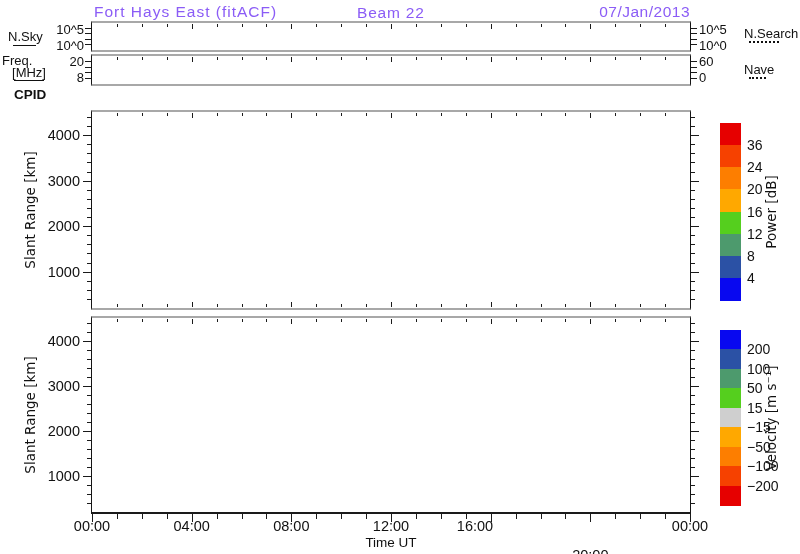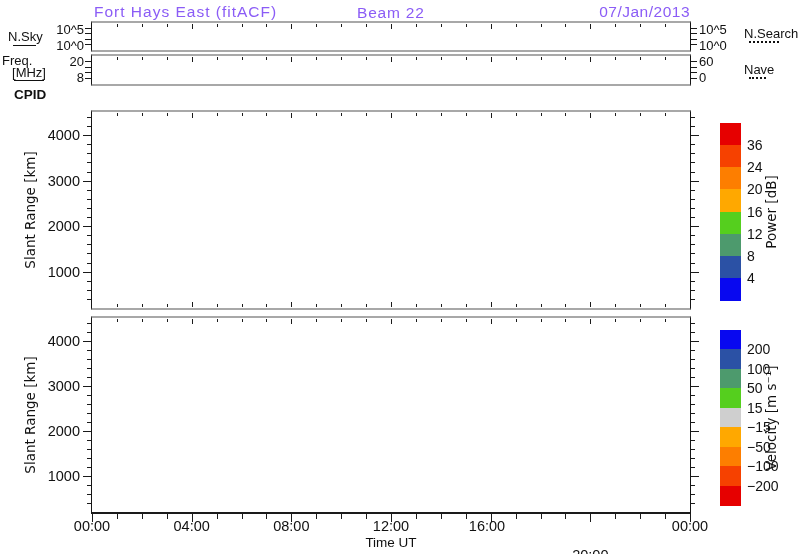--- a/index.html
+++ b/index.html
@@ -315,21 +315,21 @@
     <div class="tick" style="left: 85px; top: 67px; width: 6px; height: 1px;"></div>
     <div class="tick" style="left: 691px; top: 67px; width: 6px; height: 1px;"></div>
     <div class="tick" style="left: 85px; top: 72px; width: 6px; height: 1px;"></div>
     <div class="tick" style="left: 691px; top: 72px; width: 6px; height: 1px;"></div>
     <div class="tick" style="left: 85px; top: 78px; width: 6px; height: 1px;"></div>
     <div class="tick" style="left: 691px; top: 78px; width: 6px; height: 1px;"></div>
     <div class="xlab" style="left: 62px; top: 519px; width: 60px;">00:00</div>
     <div class="xlab" style="left: 161.667px; top: 519px; width: 60px;">04:00</div>
     <div class="xlab" style="left: 261.333px; top: 519px; width: 60px;">08:00</div>
     <div class="xlab" style="left: 361px; top: 519px; width: 60px;">12:00</div>
-    <div class="xlab" style="left: 457px; top: 519px; width: 60px;">16:00</div>
+    <div class="xlab" style="left: 445px; top: 519px; width: 60px;">16:00</div>
     <div class="xlab" style="left: 560.333px; top: 519px; width: 60px; margin-top: 29px;">20:00</div>
     <div class="xlab" style="left: 660px; top: 519px; width: 60px;">00:00</div>
     <div class="abs" style="left: 720px; top: 123px; width: 21px; height: 22.725px; background: rgb(230, 0, 0);"></div>
     <div class="abs" style="left: 720px; top: 145.125px; width: 21px; height: 22.725px; background: rgb(246, 65, 0);"></div>
     <div class="abs" style="left: 720px; top: 167.25px; width: 21px; height: 22.725px; background: rgb(253, 126, 0);"></div>
     <div class="abs" style="left: 720px; top: 189.375px; width: 21px; height: 22.725px; background: rgb(255, 168, 0);"></div>
     <div class="abs" style="left: 720px; top: 211.5px; width: 21px; height: 22.725px; background: rgb(85, 207, 30);"></div>
     <div class="abs" style="left: 720px; top: 233.625px; width: 21px; height: 22.725px; background: rgb(77, 154, 109);"></div>
     <div class="abs" style="left: 720px; top: 255.75px; width: 21px; height: 22.725px; background: rgb(43, 81, 165);"></div>
     <div class="abs" style="left: 720px; top: 277.875px; width: 21px; height: 22.725px; background: rgb(8, 8, 240);"></div>

